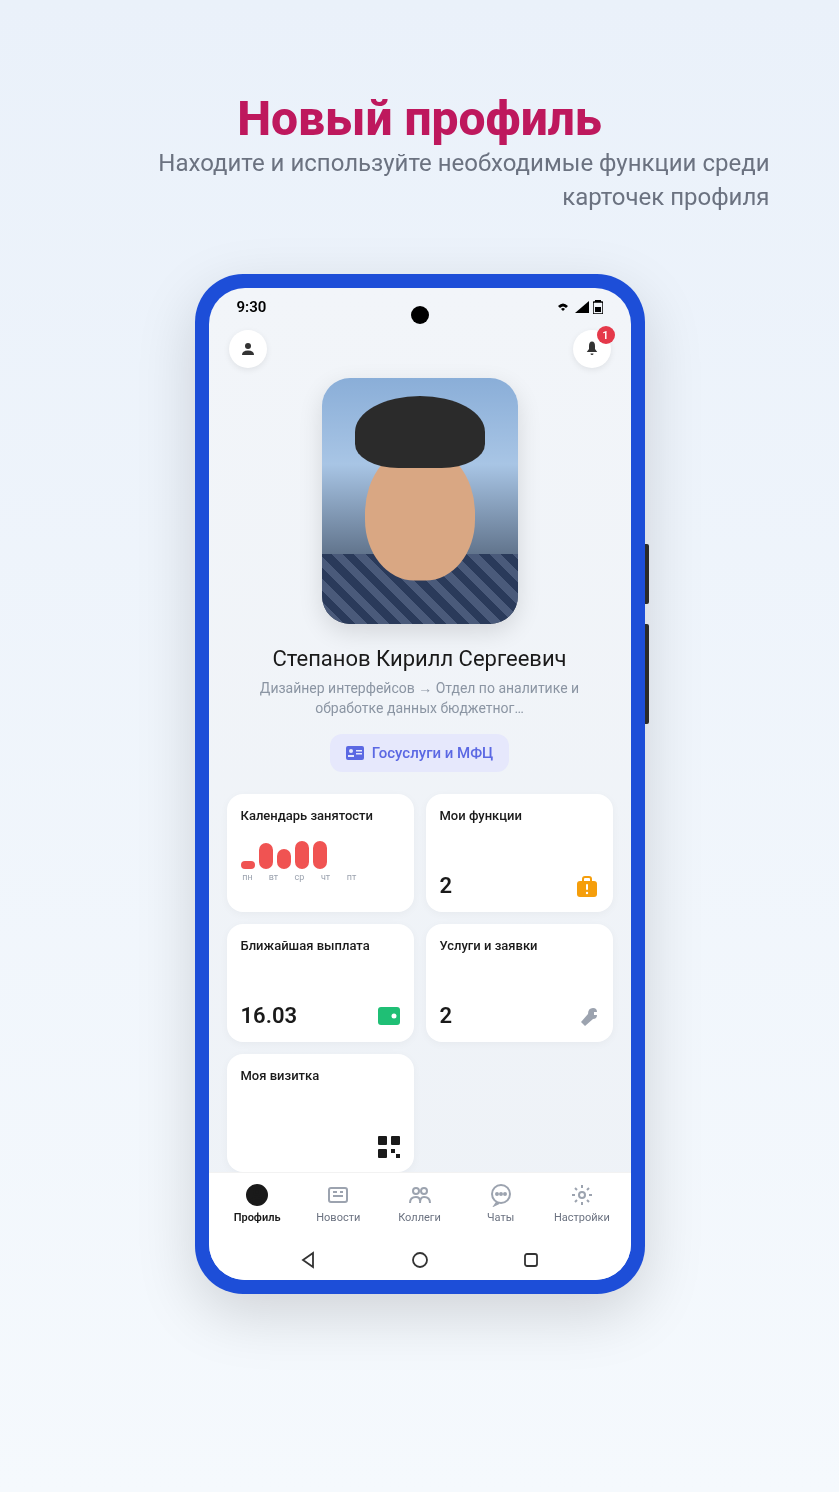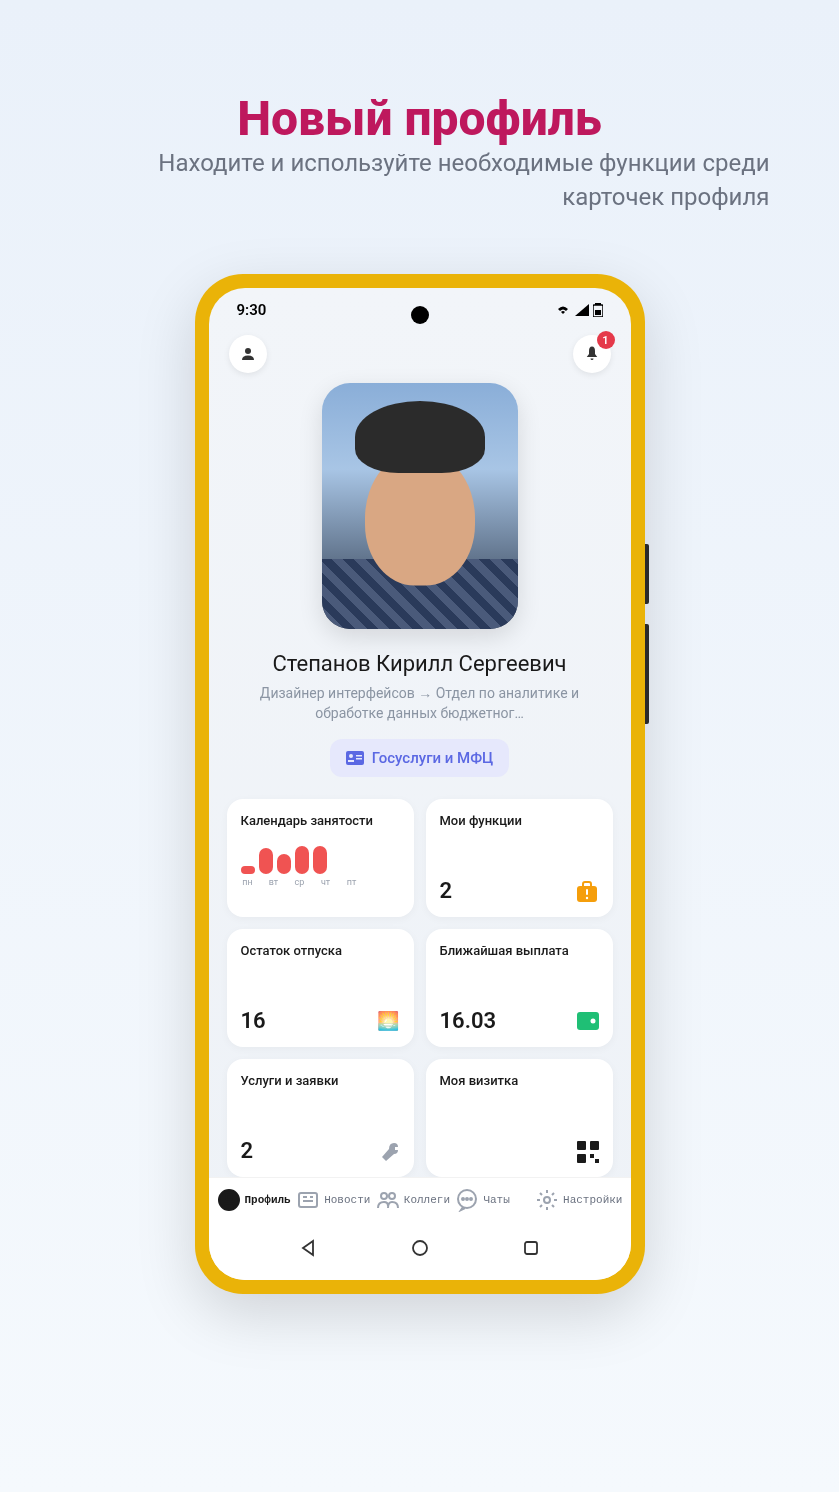--- a/index.html
+++ b/index.html
@@ -23,21 +23,21 @@
     font-size: 24px;
     color: #6b7280;
     text-align: right;
     line-height: 1.4;
     margin-bottom: 60px;
     max-width: 700px;
   }
   .phone-frame {
     width: 450px;
     height: 1020px;
-    background: #eab308;
+    background: #1d4ed8;
     border-radius: 48px;
     padding: 14px;
     position: relative;
     box-shadow: 0 20px 60px rgba(0,0,0,0.15);
   }
   .phone-side-btn {
     position: absolute;
     right: -4px;
     width: 4px;
     background: #2a2a2a;
@@ -234,27 +234,26 @@
   .bottom-nav {
     margin-top: auto;
     background: #fff;
     border-top: 1px solid rgba(0,0,0,0.05);
     display: flex;
     justify-content: space-around;
     padding: 10px 8px 8px 8px;
   }
   .nav-item {
     display: flex;
-    flex-direction: row;
+    flex-direction: column;
     align-items: center;
     gap: 4px;
     font-size: 11px;
     color: #6b7280;
     flex: 1;
-    font-family: Liberation Mono, monospace;
   }
   .nav-item.active { color: #1a1a1a; font-weight: 600; }
   .nav-item.active svg { stroke: #1a1a1a; fill: #1a1a1a; }
   .sys-nav {
     background: #fff;
     display: flex;
     justify-content: space-evenly;
     align-items: center;
     padding: 16px 0 20px 0;
   }
@@ -355,27 +354,20 @@
           <span class="card-value">2</span>
           <svg width="24" height="22" viewBox="0 0 24 22">
               <rect x="2" y="6" width="20" height="16" rx="3" fill="#f59e0b"></rect>
               <rect x="8" y="2" width="8" height="6" rx="2" fill="none" stroke="#f59e0b" stroke-width="2"></rect>
               <rect x="11" y="9" width="2" height="6" fill="#fff" rx="1"></rect>
               <circle cx="12" cy="18" r="1.2" fill="#fff"></circle>
             </svg>
         </div>
       </div>
       <div class="card">
-        <div class="card-title">Остаток отпуска</div>
-        <div class="card-body">
-          <span class="card-value">16</span>
-          <span class="emoji-icon">🌅</span>
-        </div>
-      </div>
-      <div class="card">
         <div class="card-title">Ближайшая выплата</div>
         <div class="card-body">
           <span class="card-value">16.03</span>
           <svg width="22" height="18" viewBox="0 0 22 18">
               <rect x="0" y="0" width="22" height="18" rx="3" fill="#1fbf75"></rect>
               <circle cx="16" cy="9" r="2.5" fill="#fff"></circle>
             </svg>
         </div>
       </div>
       <div class="card">

